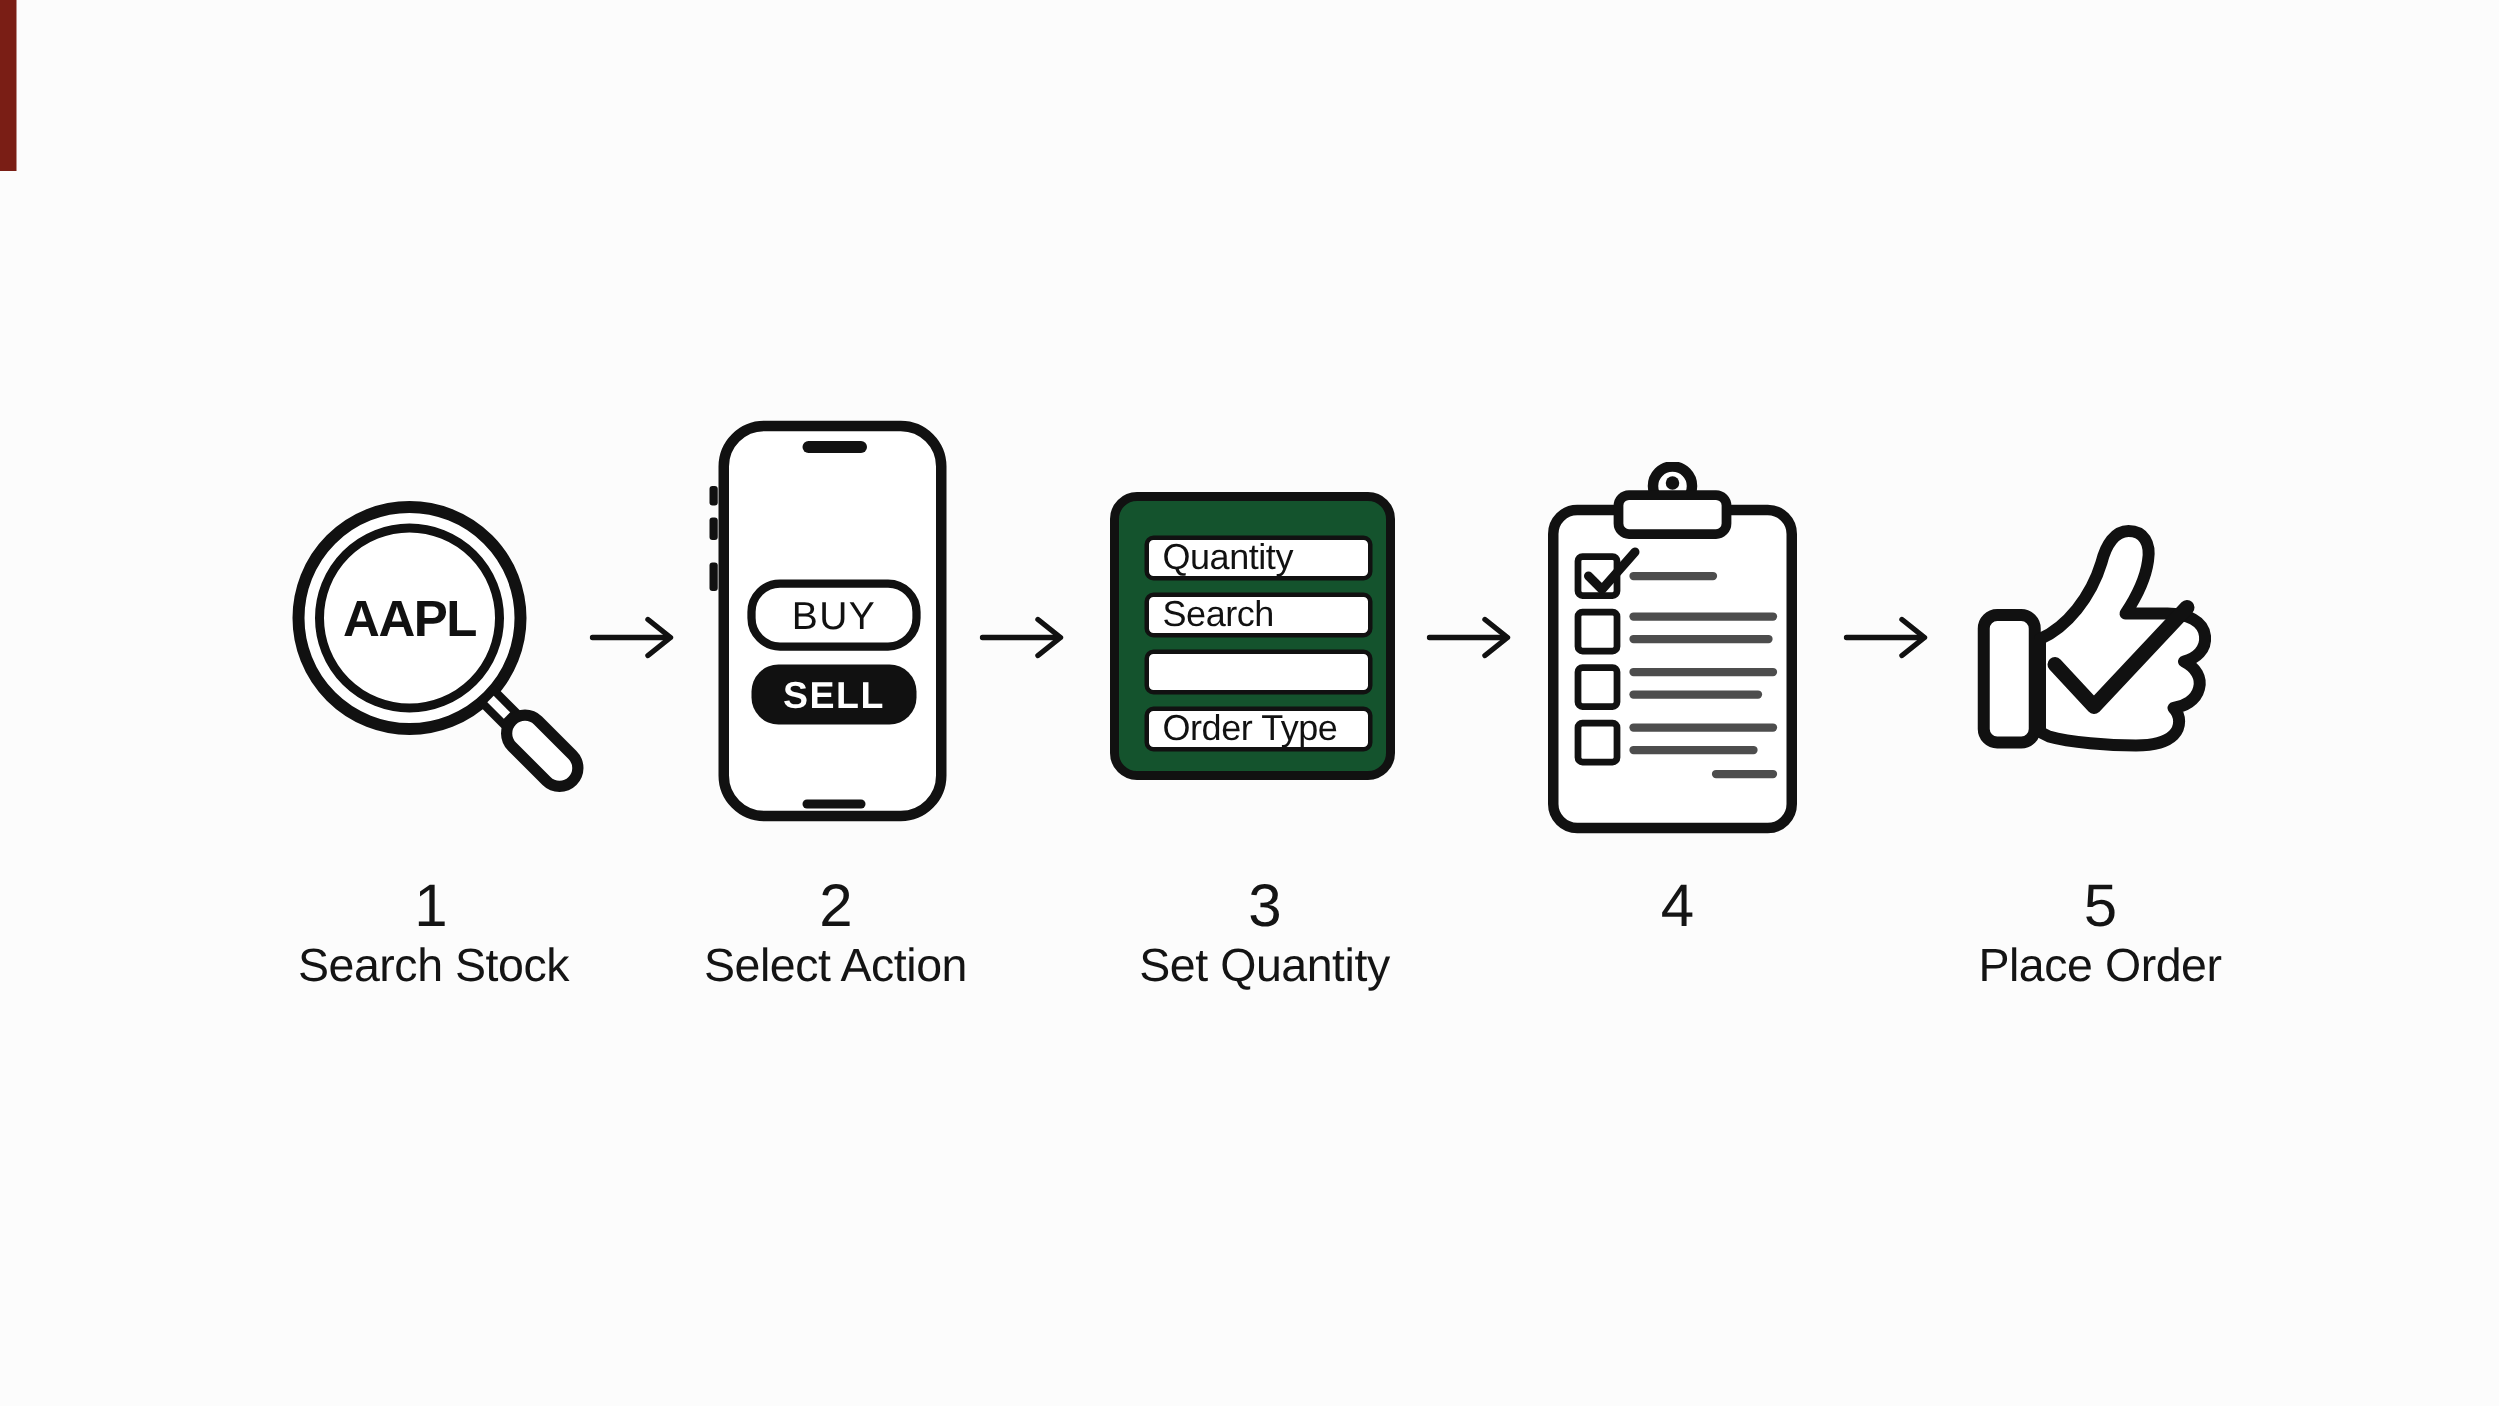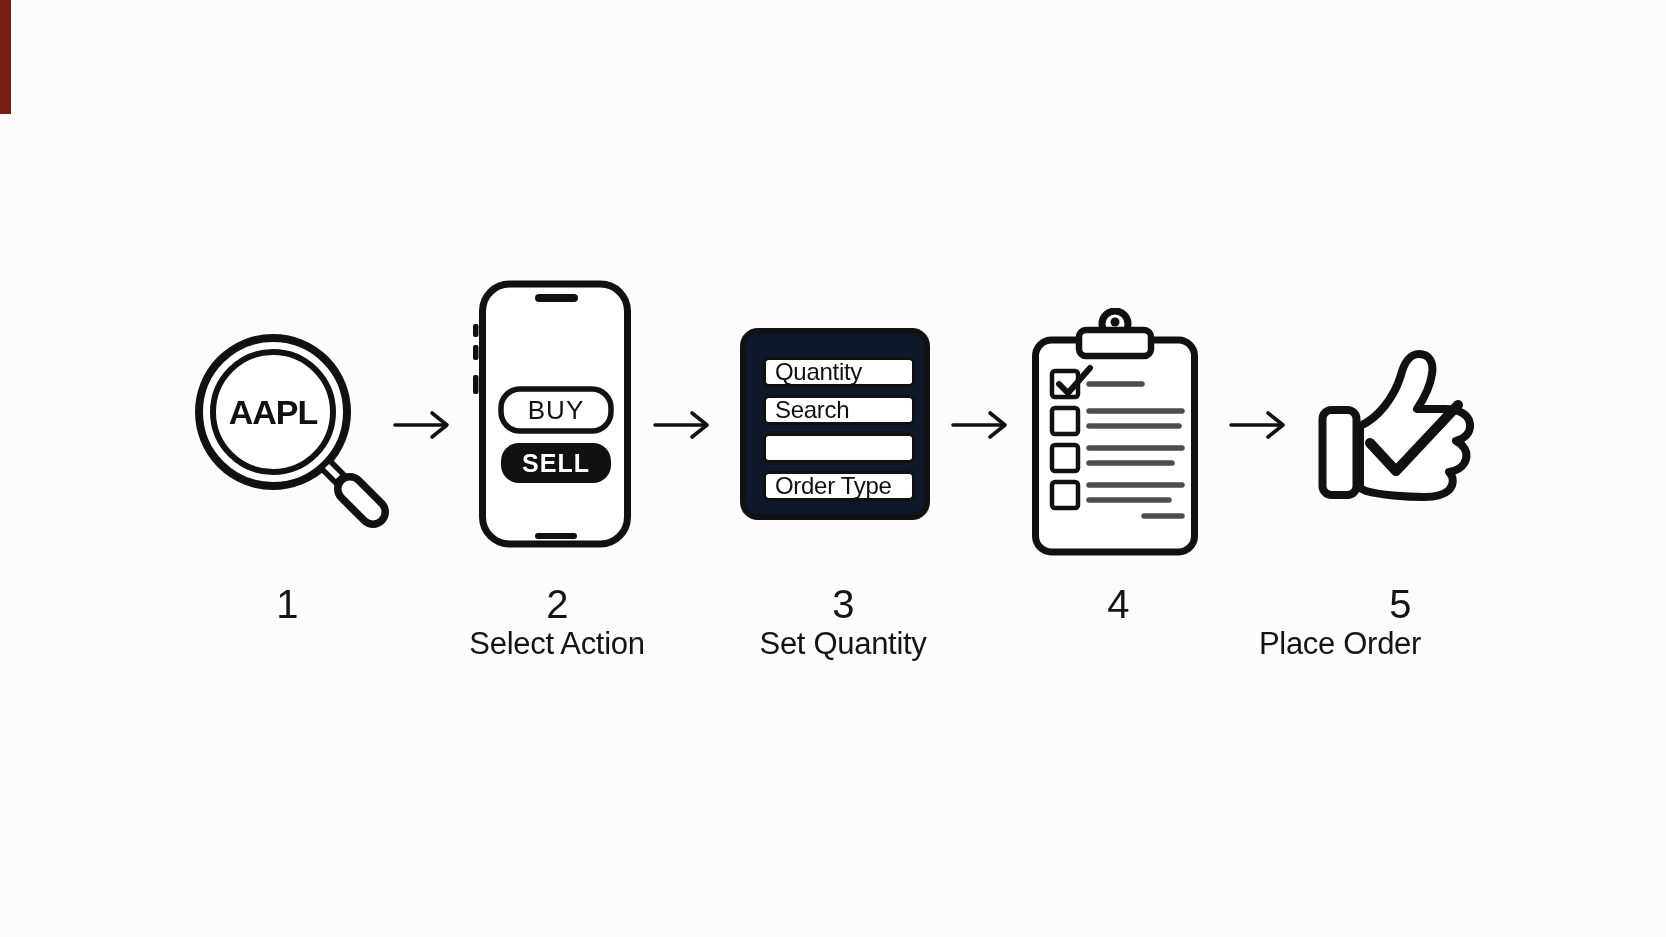--- a/index.html
+++ b/index.html
@@ -15,21 +15,21 @@
     position:absolute;top:582px;transform:translateX(-50%);
     font-size:40px;font-weight:500;letter-spacing:-0.5px;white-space:nowrap;
   }
   .lbl{
     position:absolute;top:626px;transform:translateX(-50%);
     font-size:31px;font-weight:500;letter-spacing:-0.3px;white-space:nowrap;
   }
   
   #order-form{
     left:740px;top:328px;width:190px;height:192px;box-sizing:border-box;
-    border:6px solid #111;border-radius:18px;background:#0f172a;
+    border:6px solid #111;border-radius:18px;background:#14532d;
   }
   .form-field{
     position:absolute;left:17px;width:152px;height:30px;box-sizing:border-box;
     border:3px solid #111;border-radius:6px;background:#fff;
     display:flex;align-items:center;padding-left:9px;
     font-size:24px;font-weight:500;color:#111;letter-spacing:-0.3px;white-space:nowrap;overflow:hidden;
   }
 </style>
 </head>
 <body>
@@ -132,17 +132,18 @@
              L 42 140 Z" fill="#fff" stroke="#111" stroke-width="8" stroke-linejoin="round"></path>
     <polyline points="52,95 78,123 140,57" fill="none" stroke="#111" stroke-width="10" stroke-linecap="round" stroke-linejoin="round"></polyline>
   </svg>
 
   <div class="num" style="left:287px">1</div>
   <div class="num" style="left:557px">2</div>
   <div class="num" style="left:843px">3</div>
   <div class="num" style="left:1118px">4</div>
   <div class="num" style="left:1400px">5</div>
 
+  <div class="lbl" style="left:289px">Search Stock</div>
   <div class="lbl" style="left:557px">Select Action</div>
   <div class="lbl" style="left:843px">Set Quantity</div>
-  <div class="lbl" style="left:1340px">Place Order</div>
+  <div class="lbl" style="left:1400px">Place Order</div>
 
 </div>
 
 </body></html>

